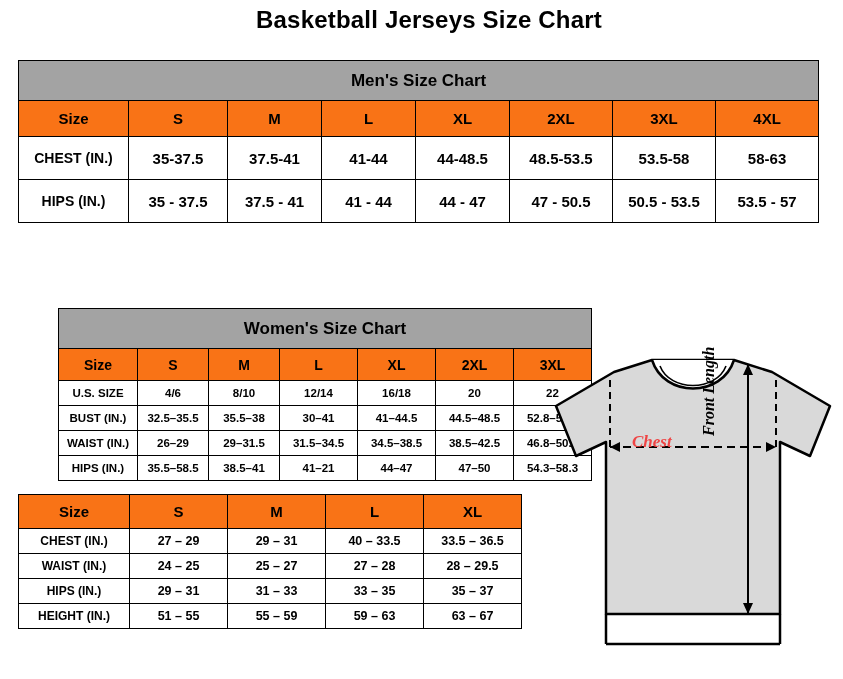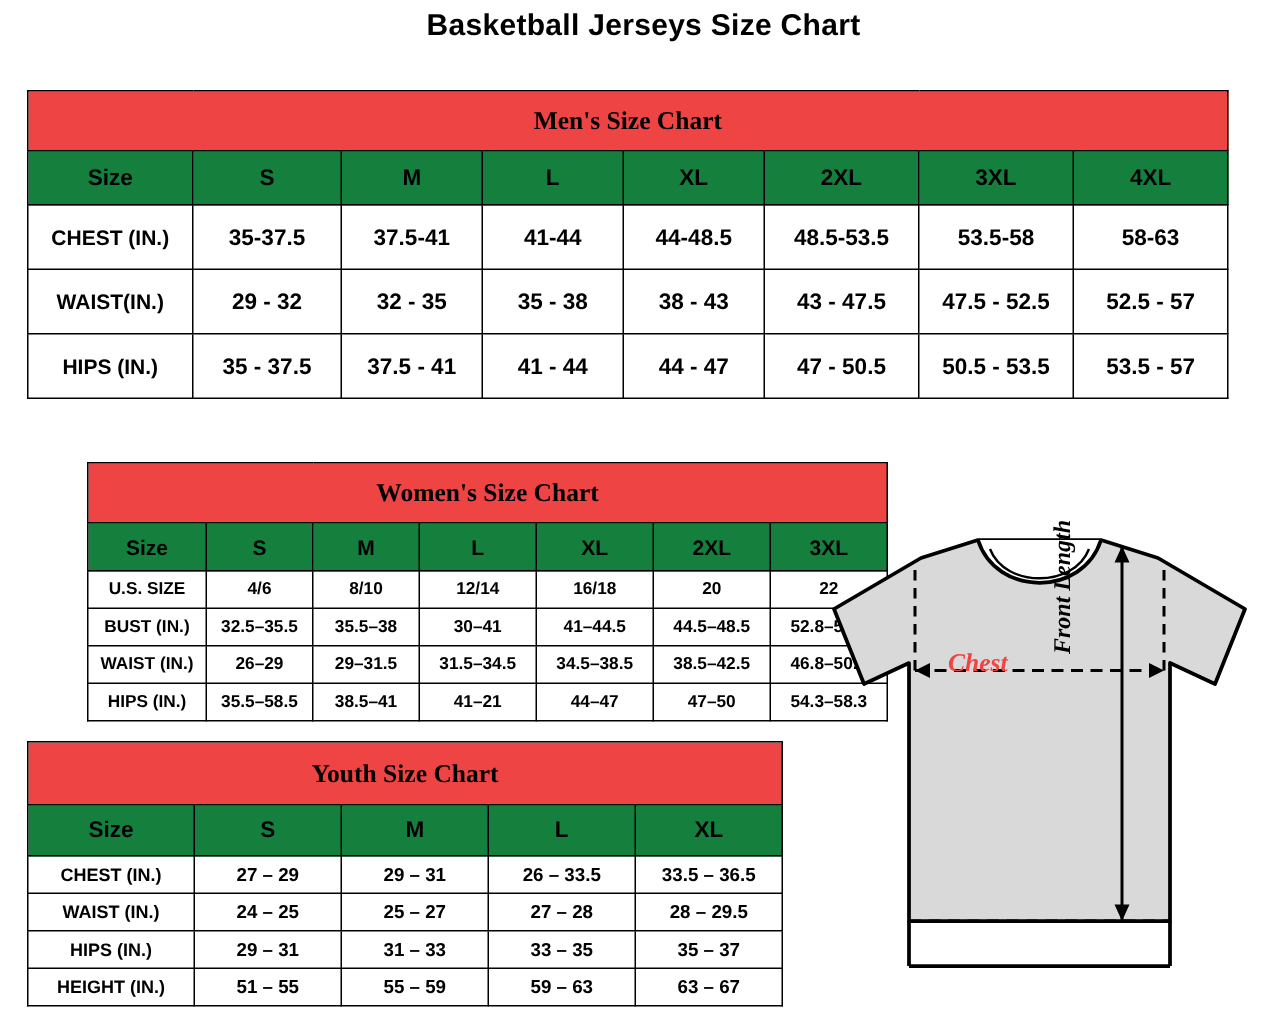--- a/index.html
+++ b/index.html
@@ -15,48 +15,47 @@
     height: 679px;
     background: #ffffff;
     overflow: hidden;
   }
   .page-title {
     position: absolute;
     top: 6px;
     left: 0;
     width: 830px;
     text-align: center;
-    font-size: 20px;
+    font-size: 24px;
     font-weight: bold;
     color: #000;
     letter-spacing: 0.2px;
     padding-left: 28px;
   }
 
   table.sz {
     border-collapse: collapse;
     table-layout: fixed;
     background: #fff;
   }
   table.sz td, table.sz th {
     border: 1px solid #000;
     text-align: center;
     vertical-align: middle;
     color: #000;
     font-weight: bold;
     padding: 0;
   }
   .caption-cell {
-    background: #ef4444;
+    background: #a3a3a3;
     font-size: 17px;
     font-weight: bold;
-    font-family: Liberation Serif, serif;
   }
   .hdr-cell {
-    background: #15803d;
+    background: #f97316;
     font-weight: bold;
   }
   .rowlabel {
     font-weight: bold;
   }
 
   
   #mens-wrap {
     position: absolute;
     left: 18px;
@@ -163,30 +162,20 @@
           <td class="rowlabel">CHEST (IN.)</td>
           <td class="data">35-37.5</td>
           <td class="data">37.5-41</td>
           <td class="data">41-44</td>
           <td class="data">44-48.5</td>
           <td class="data">48.5-53.5</td>
           <td class="data">53.5-58</td>
           <td class="data">58-63</td>
         </tr>
         <tr>
-          <td class="rowlabel">WAIST(IN.)</td>
-          <td class="data">29 - 32</td>
-          <td class="data">32 - 35</td>
-          <td class="data">35 - 38</td>
-          <td class="data">38 - 43</td>
-          <td class="data">43 - 47.5</td>
-          <td class="data">47.5 - 52.5</td>
-          <td class="data">52.5 - 57</td>
-        </tr>
-        <tr>
           <td class="rowlabel">HIPS (IN.)</td>
           <td class="data">35 - 37.5</td>
           <td class="data">37.5 - 41</td>
           <td class="data">41 - 44</td>
           <td class="data">44 - 47</td>
           <td class="data">47 - 50.5</td>
           <td class="data">50.5 - 53.5</td>
           <td class="data">53.5 - 57</td>
         </tr>
       </tbody>
@@ -261,34 +250,31 @@
     <table class="sz" id="youth-table">
       <colgroup>
         <col style="width:111px">
           <col style="width:98px">
           <col style="width:98px">
           <col style="width:98px">
           <col style="width:98px">
       </colgroup>
       <tbody>
         <tr>
-          <td class="caption-cell" colspan="5">Youth Size Chart</td>
-        </tr>
-        <tr>
           <td class="hdr-cell">Size</td>
           <td class="hdr-cell">S</td>
           <td class="hdr-cell">M</td>
           <td class="hdr-cell">L</td>
           <td class="hdr-cell">XL</td>
         </tr>
         <tr>
           <td class="rowlabel">CHEST (IN.)</td>
           <td class="data">27 – 29</td>
           <td class="data">29 – 31</td>
-          <td class="data">26 – 33.5</td>
+          <td class="data">40 – 33.5</td>
           <td class="data">33.5 – 36.5</td>
         </tr>
         <tr>
           <td class="rowlabel">WAIST (IN.)</td>
           <td class="data">24 – 25</td>
           <td class="data">25 – 27</td>
           <td class="data">27 – 28</td>
           <td class="data">28 – 29.5</td>
         </tr>
         <tr>

